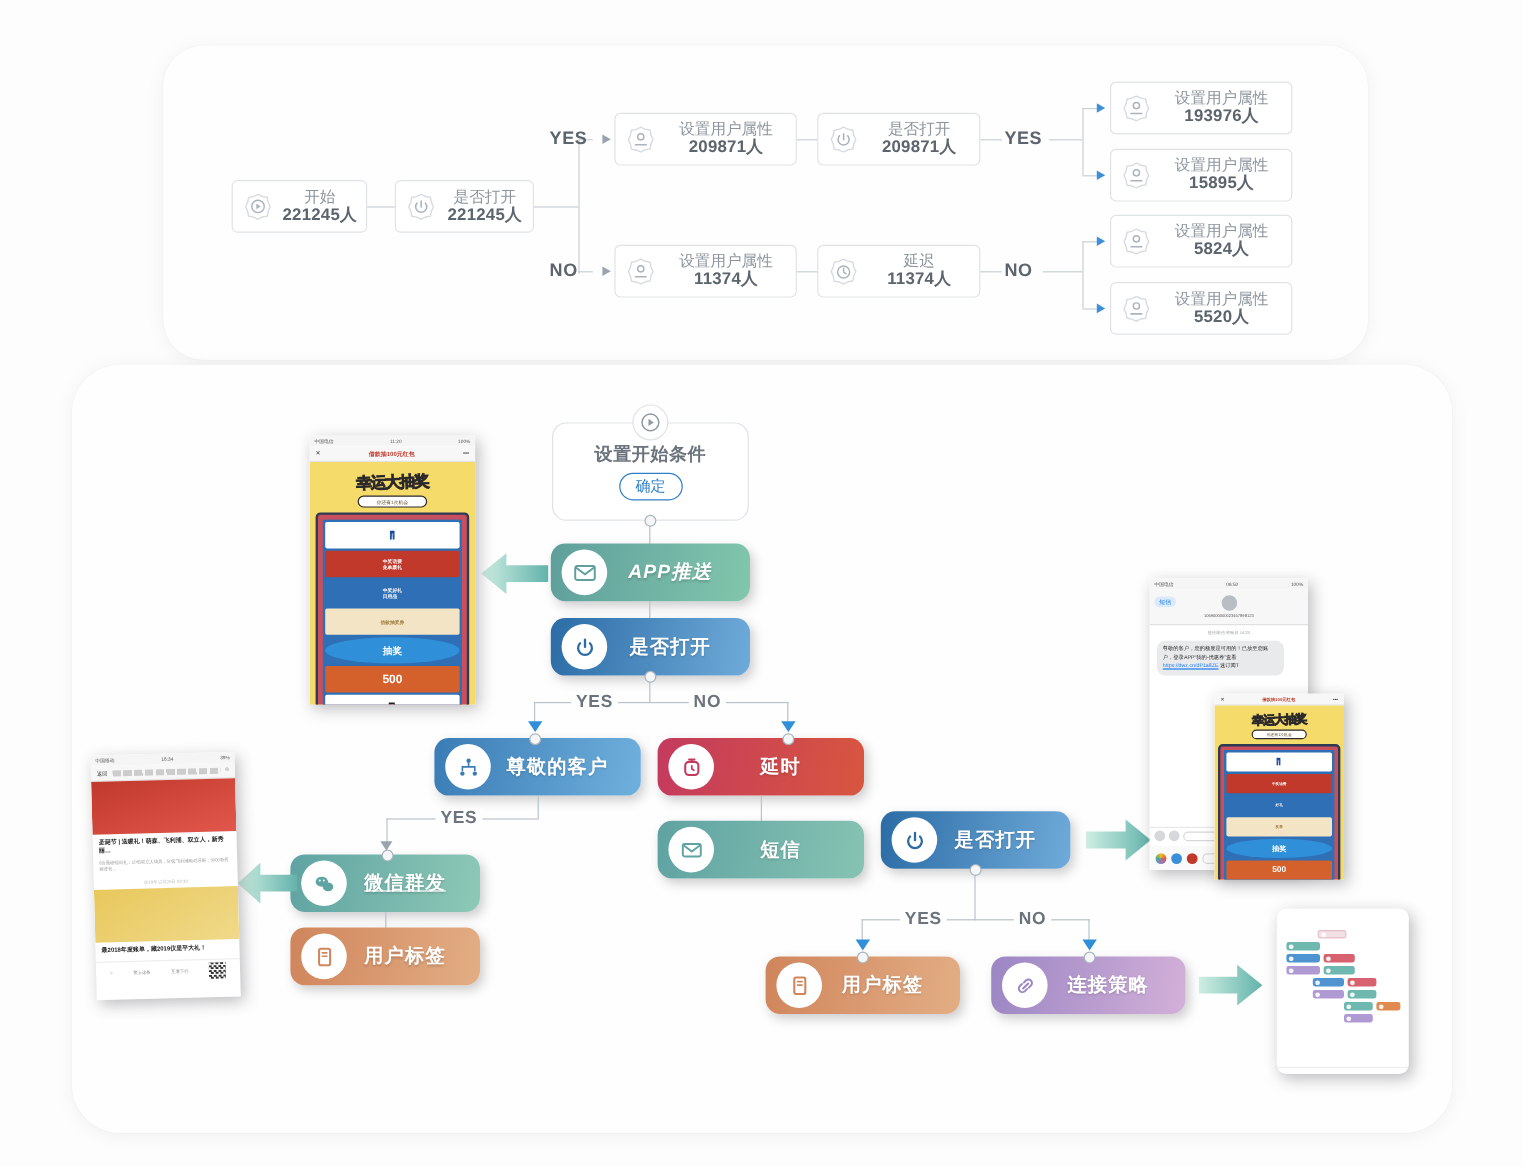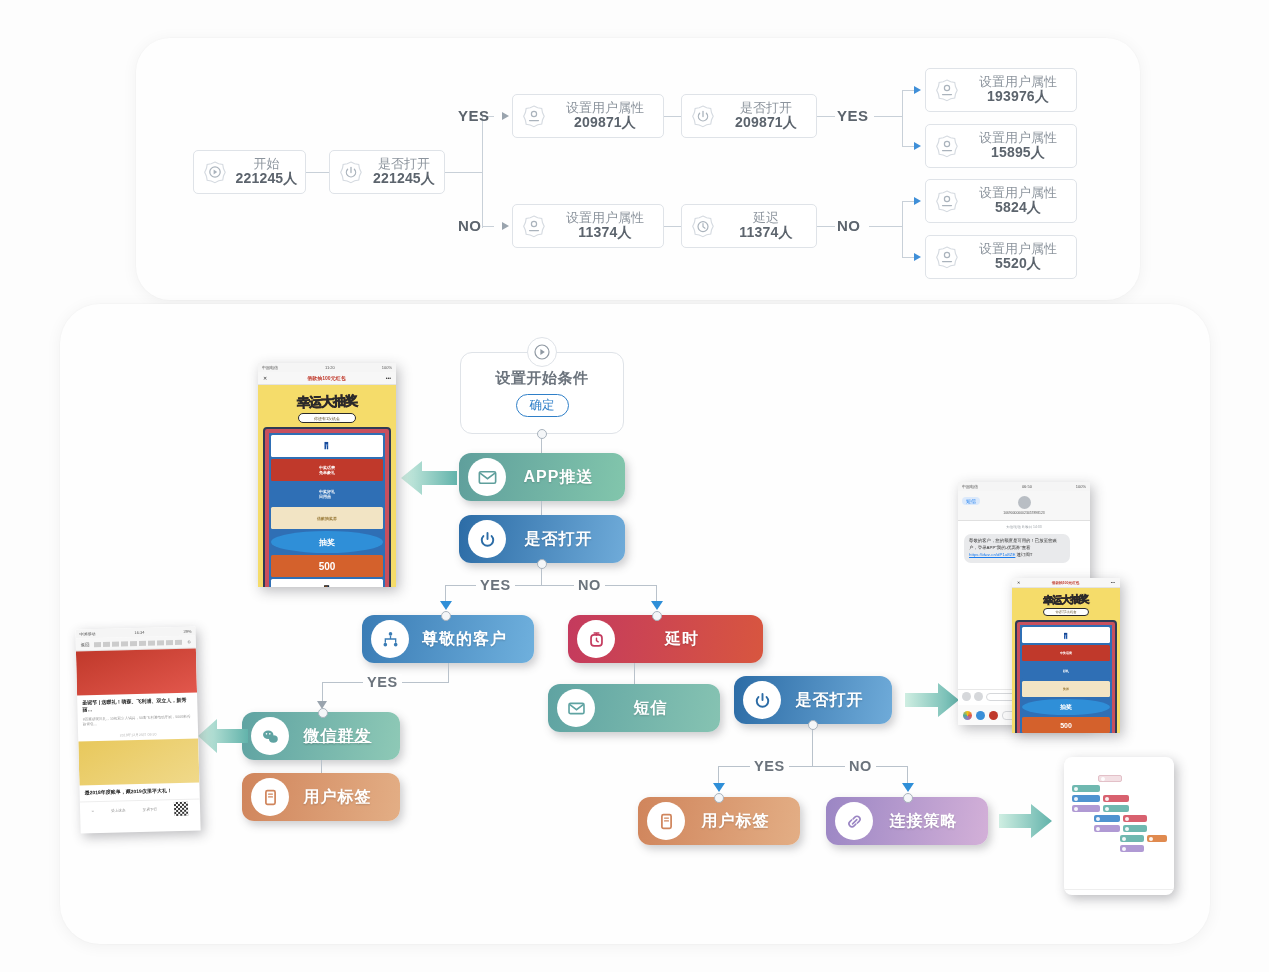--- a/index.html
+++ b/index.html
@@ -400,21 +400,21 @@
       <path d="M8.4 6.9l4.4 3.1-4.4 3.1z" fill="#8f98a2"></path>
     </svg>
 </div>
 <div id="start-box">
   <div id="start-title">设置开始条件</div>
   <button id="start-btn">确定</button>
 </div>
 <div class="node-dot" style="left:537px; top:429px;"></div>
 
 <div class="mline v" style="left:541px; top:434px; height:22px;"></div>
-<div class="fnode" style="left:459px; top:453px; width:166px; background:linear-gradient(100deg,#5f9f9c,#82c6ac);">
+<div class="fnode" style="left:459px; top:453px; width:166px; background:linear-gradient(100deg,#5f9f9c,#82c6ac);font-style:italic;">
   <span class="fi">
     <svg viewBox="0 0 24 24">
         <rect x="3.5" y="6" width="17" height="12" rx="1.6" fill="none" stroke="#5f9f9c" stroke-width="1.7"></rect>
         <path d="M4.6 7.6l7.4 5.6 7.4-5.6" fill="none" stroke="#5f9f9c" stroke-width="1.7" stroke-linecap="round"></path>
       </svg>
   </span>
   <span class="fl">APP推送</span>
 </div>
 
 <div class="mline v" style="left:541px; top:501px; height:16px;"></div>
@@ -445,21 +445,21 @@
         <circle cx="12" cy="6.2" r="1.9" fill="#3a7cb5"></circle>
         <circle cx="6.6" cy="17.4" r="1.9" fill="#3a7cb5"></circle>
         <circle cx="17.4" cy="17.4" r="1.9" fill="#3a7cb5"></circle>
         <path d="M12 8.2v3.3M12 11.5H6.6v3.9M12 11.5h5.4v3.9" stroke="#3a7cb5" stroke-width="1.4" fill="none"></path>
       </svg>
   </span>
   <span class="fl">尊敬的客户</span>
 </div>
 
 <div class="node-dot" style="left:652px; top:611px;"></div>
-<div class="fnode" style="left:568px; top:615px; width:195px; background:linear-gradient(100deg,#c43a5e,#d8563f);">
+<div class="fnode" style="left:548px; top:615px; width:172px; background:linear-gradient(100deg,#c43a5e,#d8563f);">
   <span class="fi">
     <svg viewBox="0 0 24 24">
         <rect x="6.3" y="7.2" width="11.4" height="11.4" rx="3.2" fill="none" stroke="#c43a5e" stroke-width="1.8"></rect>
         <path d="M9.6 5.2h4.8M12 5.2v2" stroke="#c43a5e" stroke-width="1.7" fill="none" stroke-linecap="round"></path>
         <path d="M12 10.6v2.6l1.8 1.2" stroke="#c43a5e" stroke-width="1.5" fill="none" stroke-linecap="round"></path>
       </svg>
   </span>
   <span class="fl">延时</span>
 </div>
 

